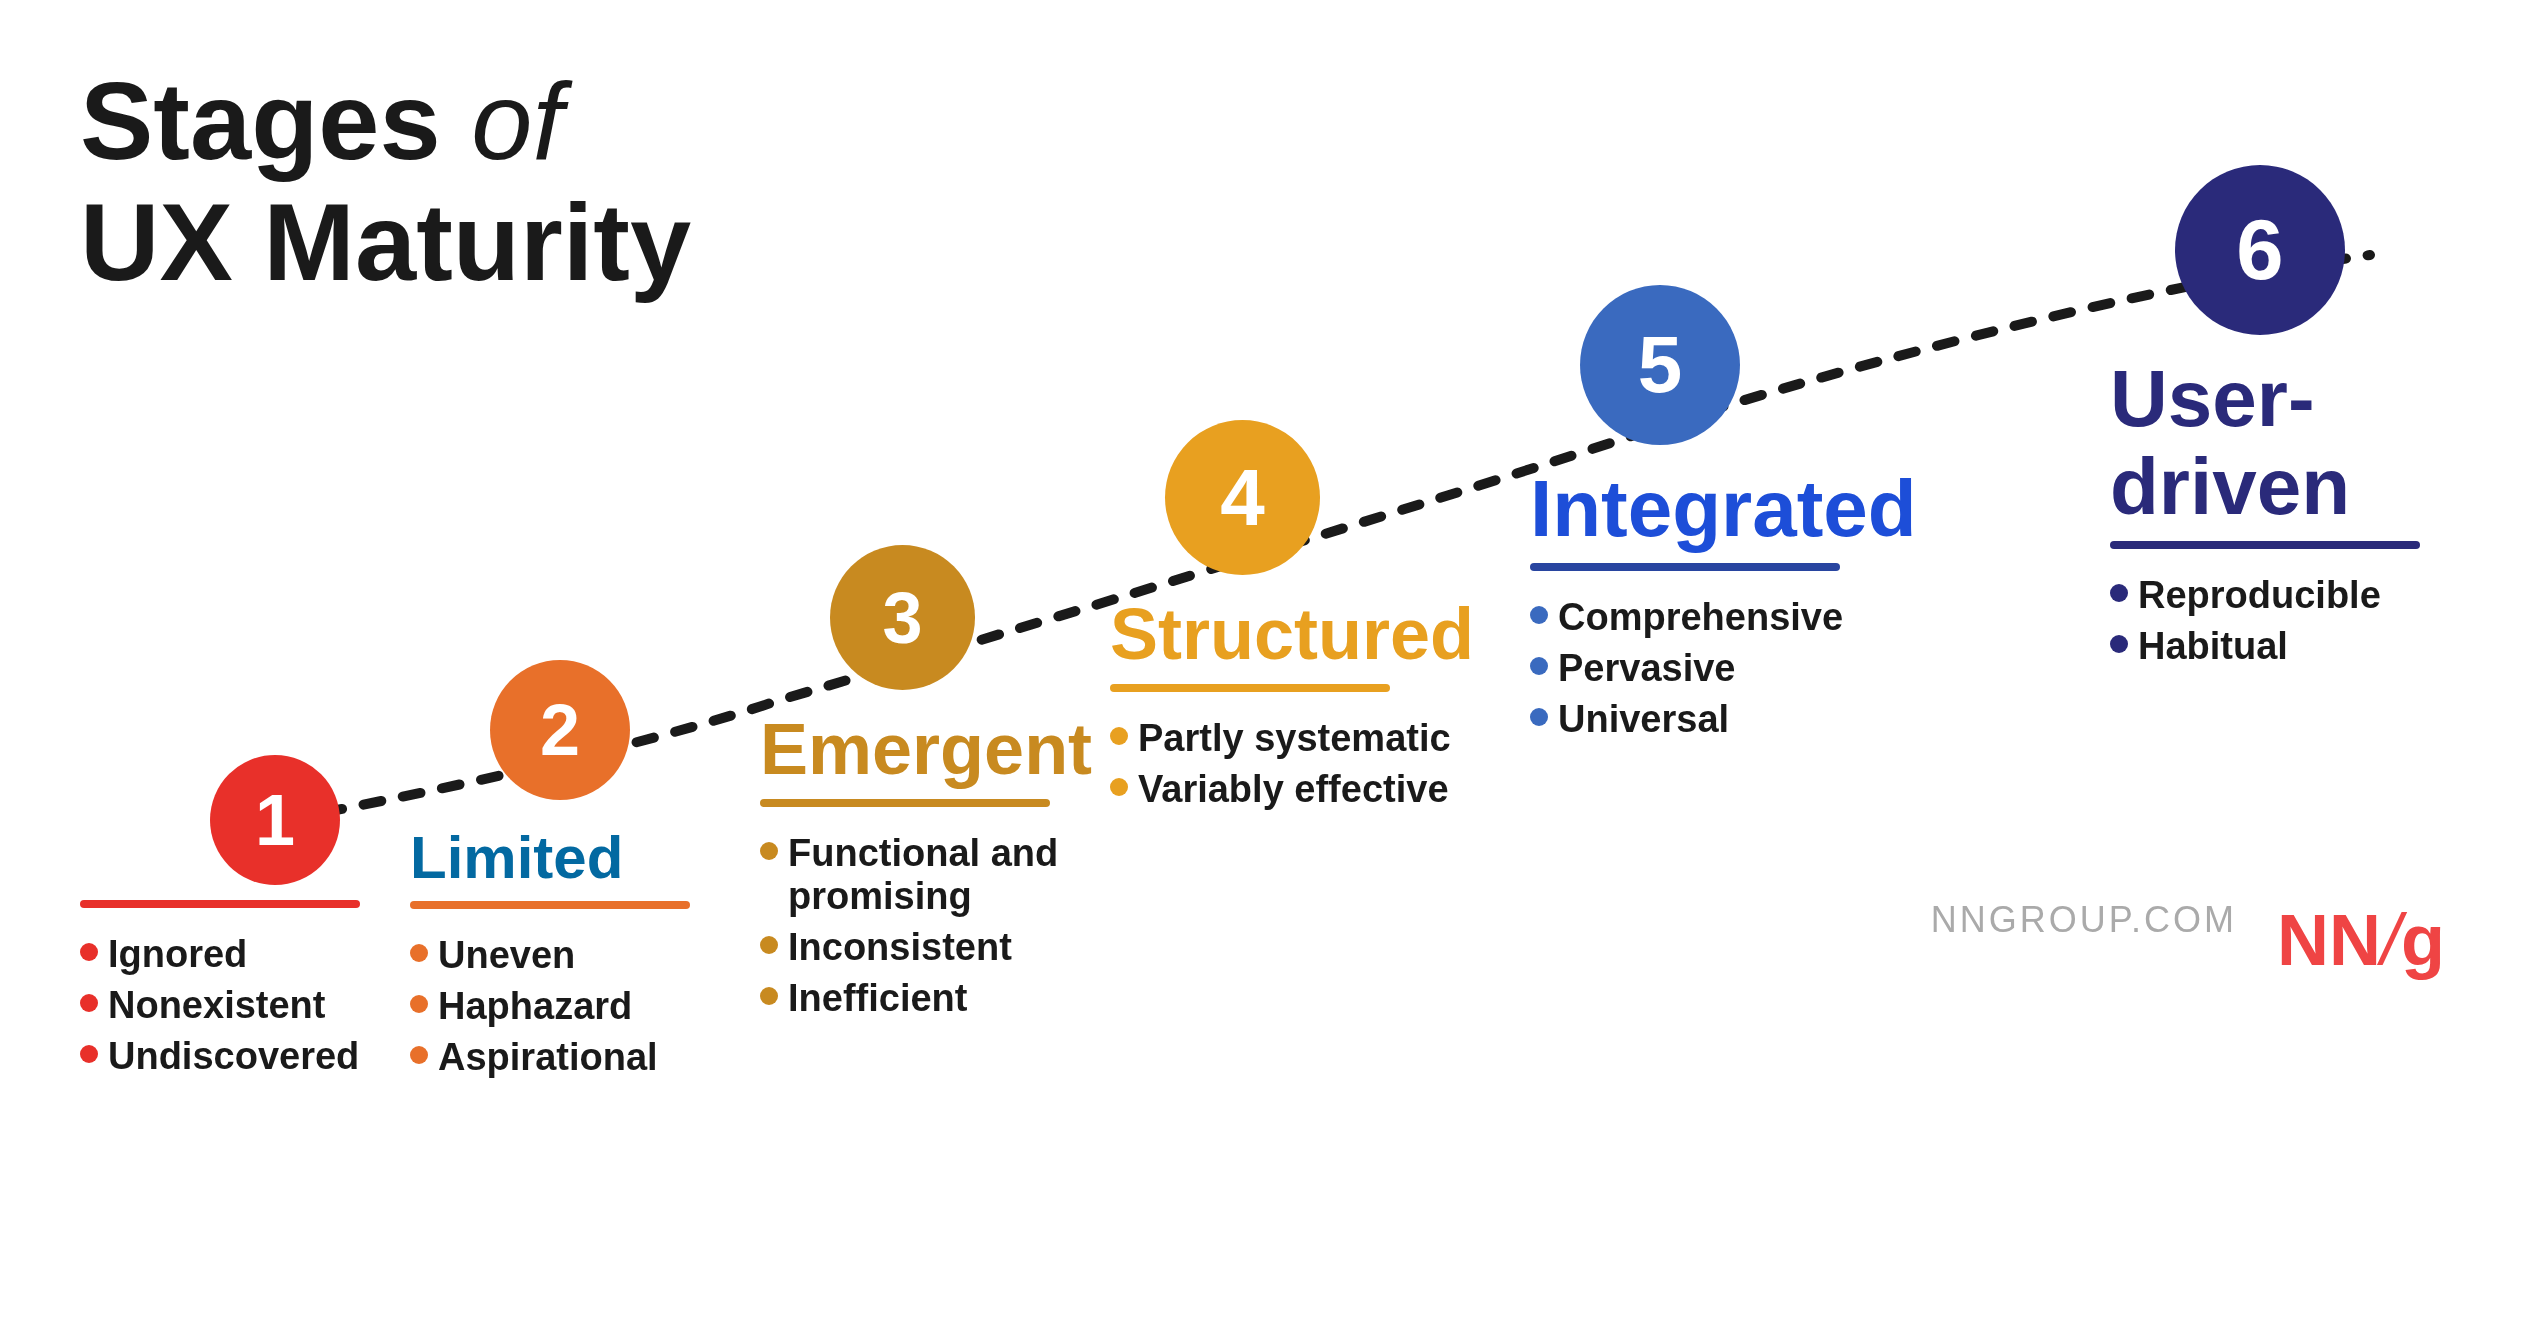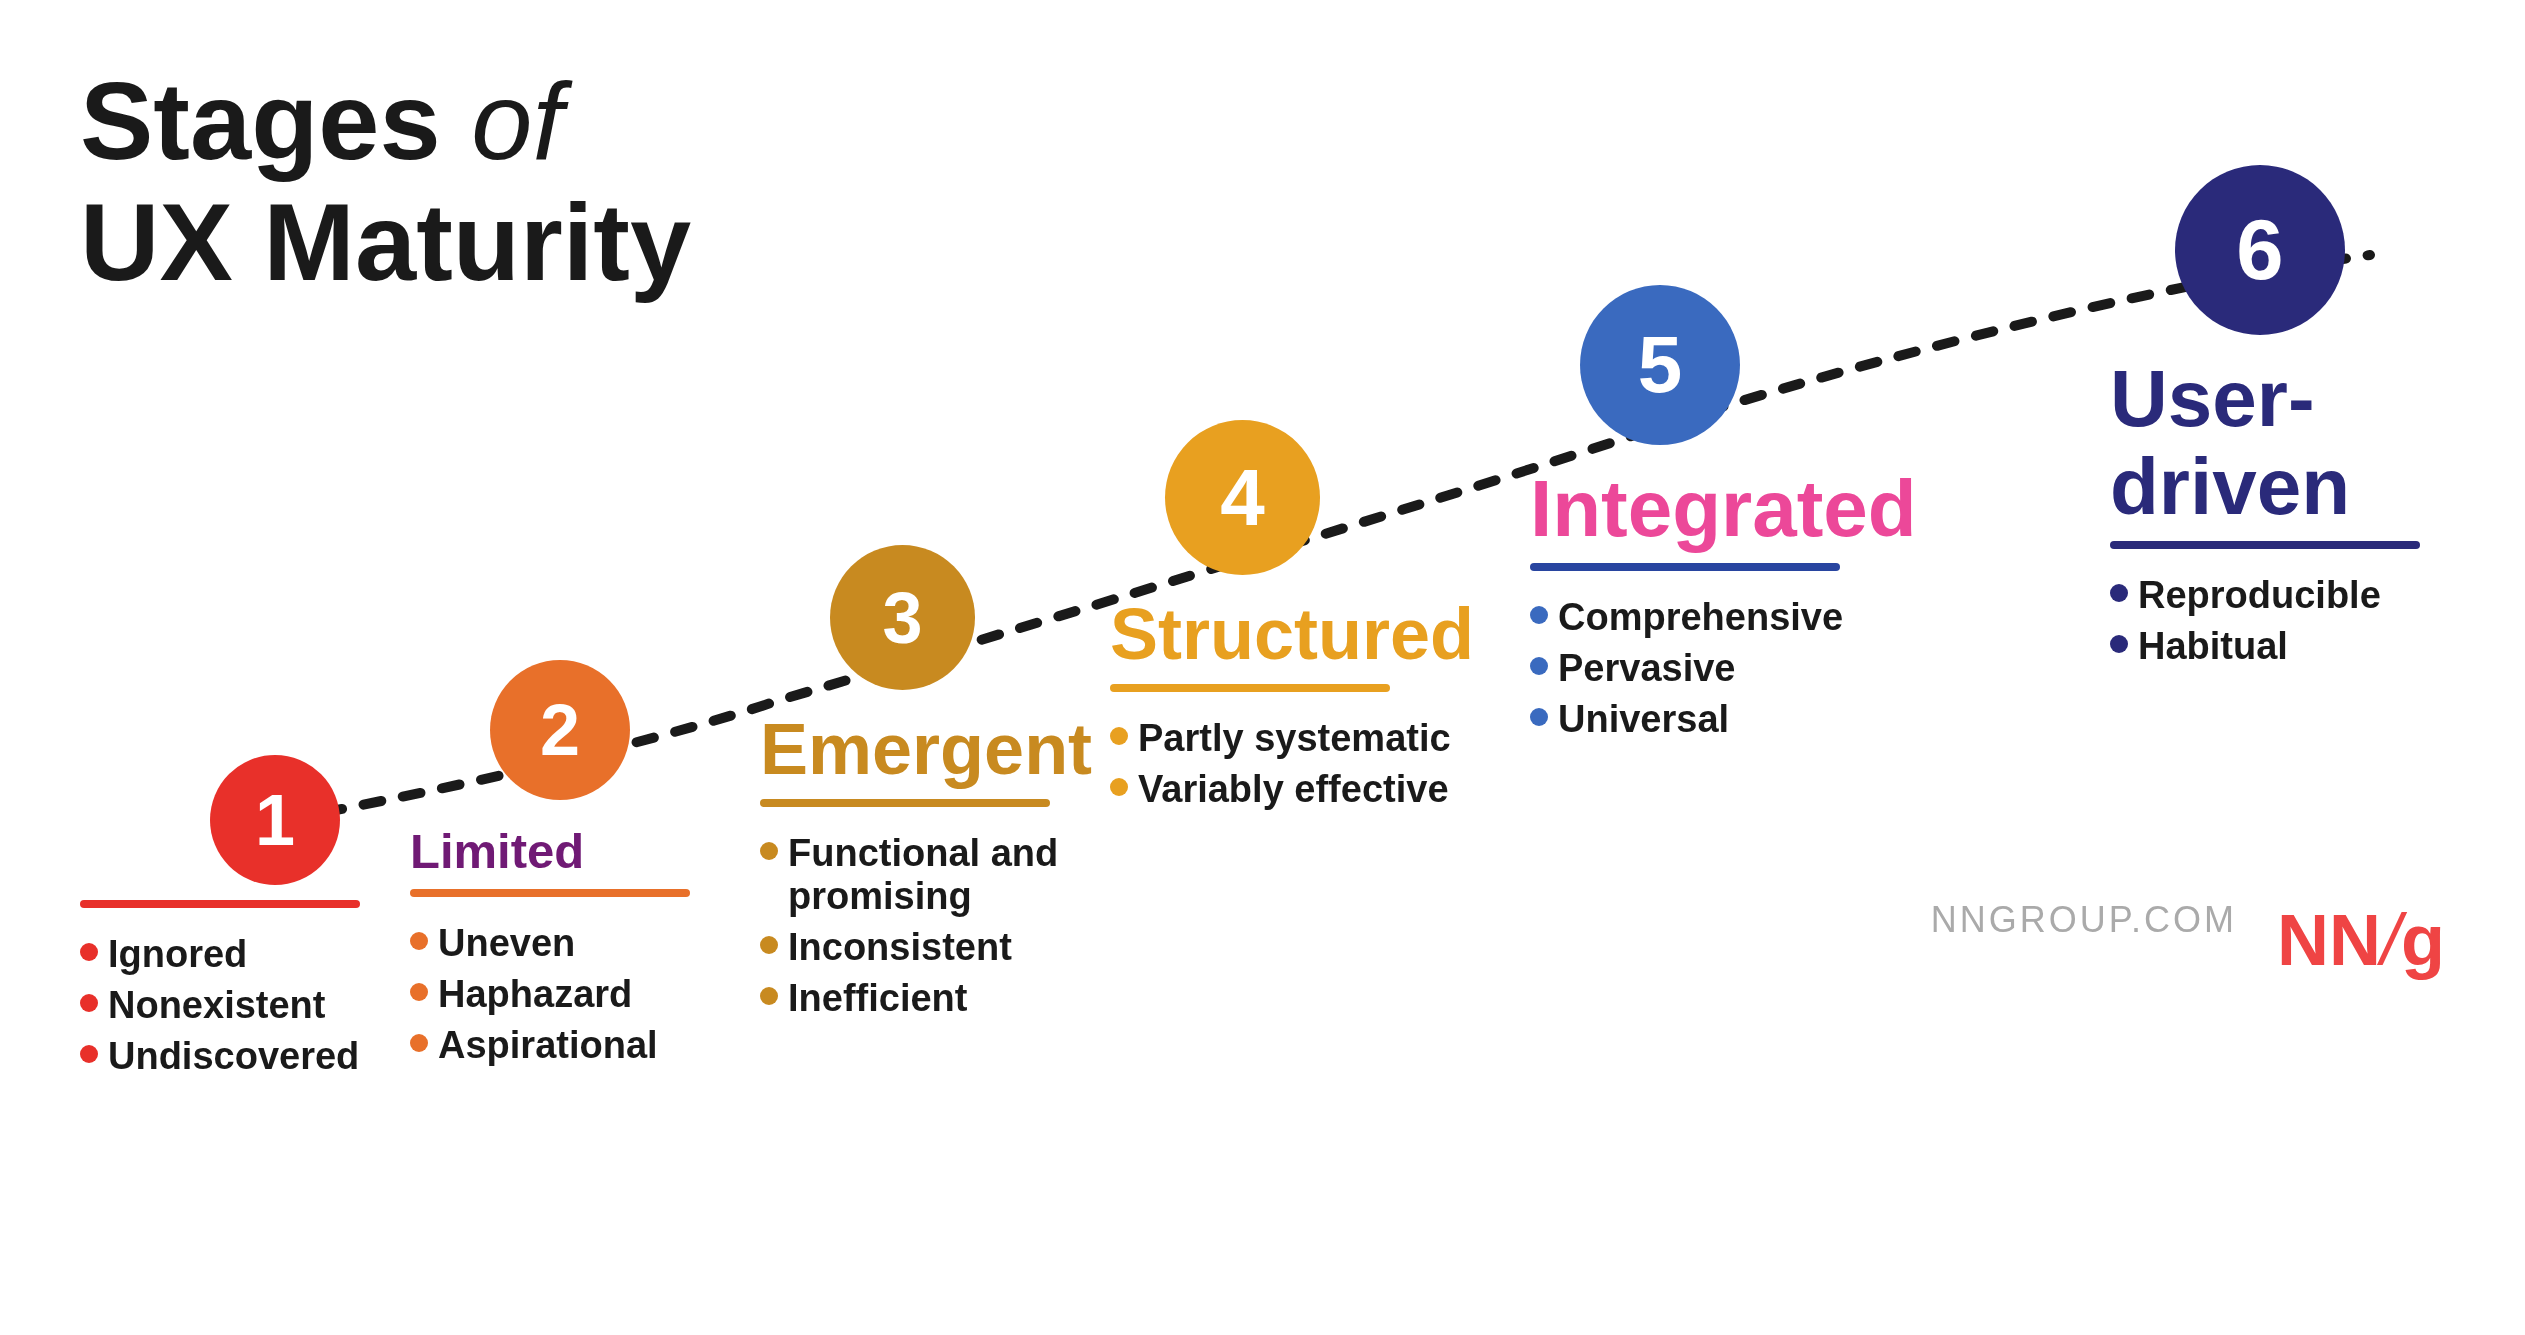--- a/index.html
+++ b/index.html
@@ -165,21 +165,21 @@
         <span class="bullet-dot" style="background:#e8302a;"></span>
         <span>Undiscovered</span>
       </li>
     </ul>
   </div>
 
   <div class="stage-circle" style="width:140px;height:140px;background:#e8702a;top:660px;left:490px;font-size:72px;">
     <span>2</span>
   </div>
   <div class="stage-block" style="top:825px;left:410px;">
-    <div class="stage-name" style="color:#701a75;font-size:49px;">Limited</div>
+    <div class="stage-name" style="color:#0369a1;font-size:60px;">Limited</div>
     <div class="stage-divider" style="background:#e8702a;width:280px;"></div>
     <ul class="bullet-list">
       <li>
         <span class="bullet-dot" style="background:#e8702a;"></span>
         <span>Uneven</span>
       </li>
       <li>
         <span class="bullet-dot" style="background:#e8702a;"></span>
         <span>Haphazard</span>
       </li>
@@ -227,21 +227,21 @@
         <span class="bullet-dot" style="background:#e8a020;"></span>
         <span>Variably effective</span>
       </li>
     </ul>
   </div>
 
   <div class="stage-circle" style="width:160px;height:160px;background:#3a6abf;top:285px;left:1580px;font-size:80px;">
     <span>5</span>
   </div>
   <div class="stage-block" style="top:465px;left:1530px;">
-    <div class="stage-name" style="color:#ec4899;font-size:80px;">Integrated</div>
+    <div class="stage-name" style="color:#1d4ed8;font-size:80px;">Integrated</div>
     <div class="stage-divider" style="background:#2845a0;width:310px;"></div>
     <ul class="bullet-list">
       <li>
         <span class="bullet-dot" style="background:#3a6abf;"></span>
         <span>Comprehensive</span>
       </li>
       <li>
         <span class="bullet-dot" style="background:#3a6abf;"></span>
         <span>Pervasive</span>
       </li>

